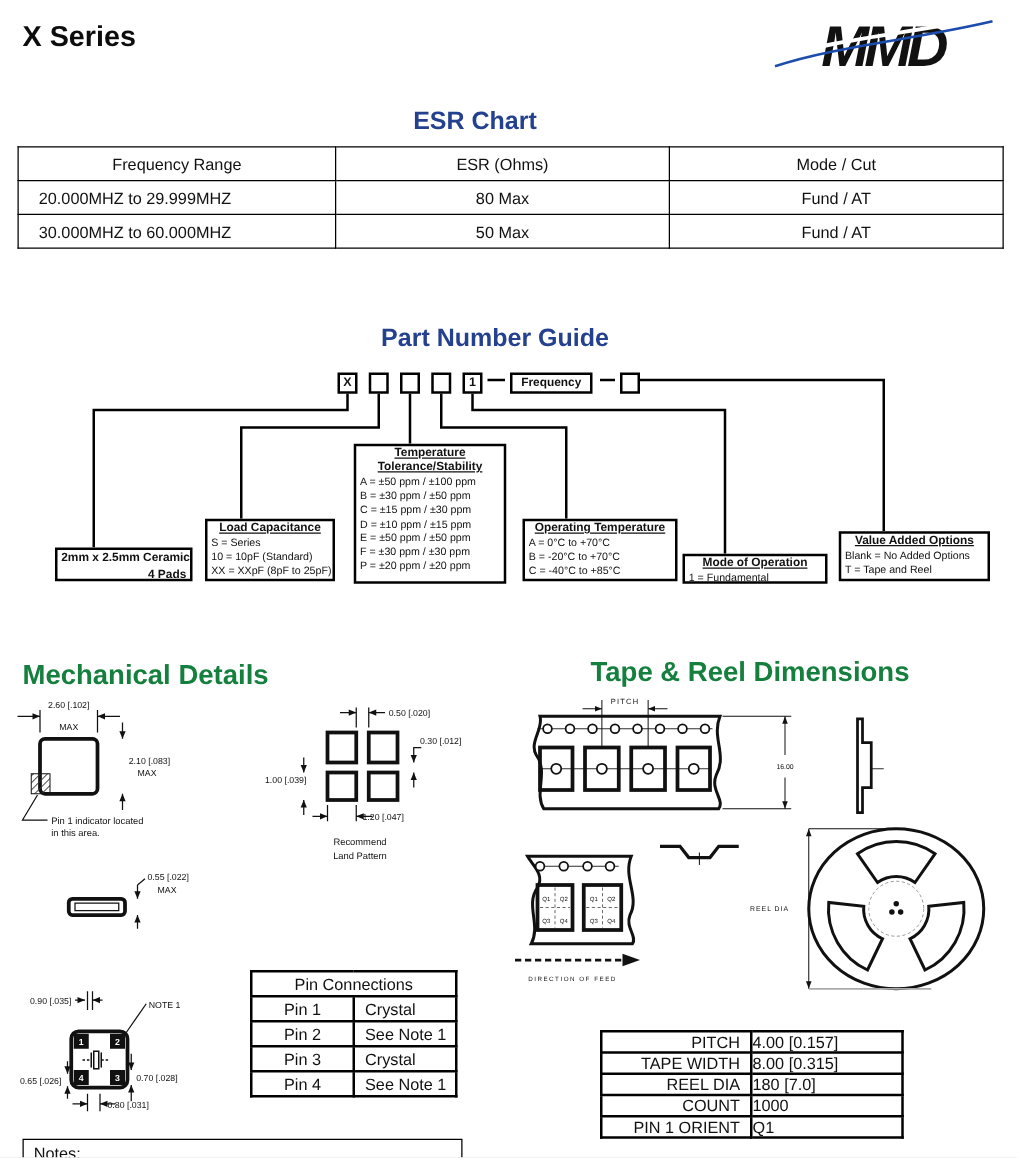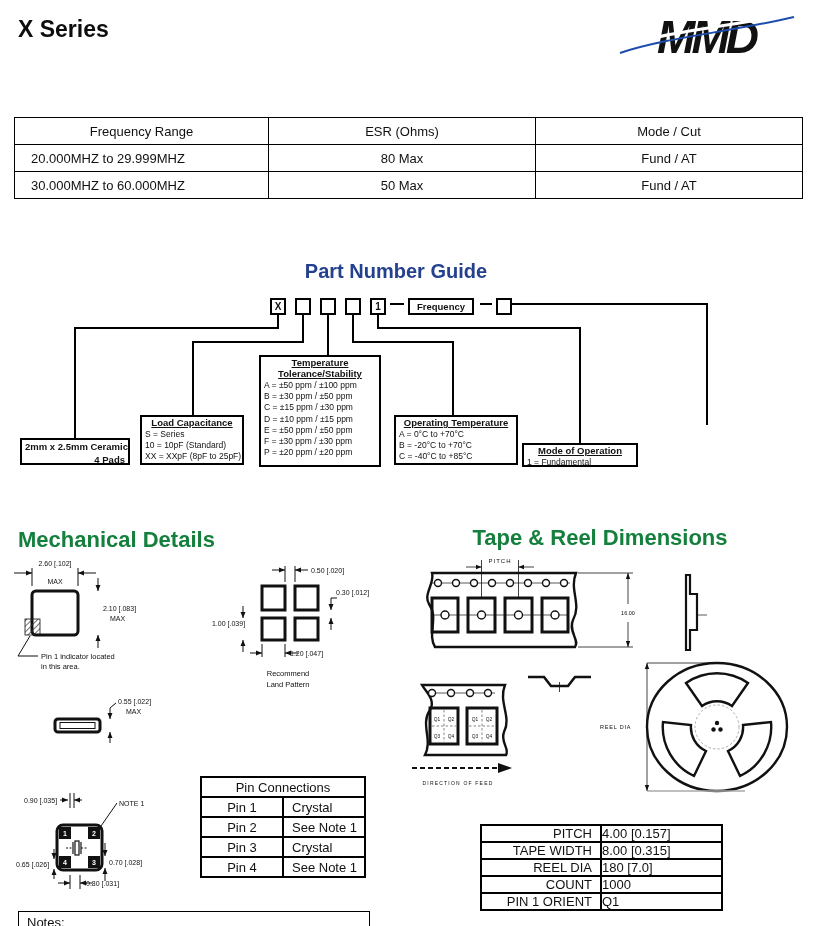--- a/index.html
+++ b/index.html
@@ -17,21 +17,21 @@
   #esr-table{left:14px;top:117px;width:788px;}
   #esr-table th{text-align:center;}
   #esr-table td{text-align:center;}
   #esr-table td.freq{text-align:left;padding-left:16px;}
 
   
   #png-diagram{left:0;top:295px;width:816px;height:180px;}
   .pn-box{position:absolute;top:3px;width:12px;height:13px;border:2px solid #000;
       font-size:10px;font-weight:bold;text-align:center;line-height:13px;background:#fff;}
   .pn-freq{width:62px;font-size:9.5px;}
-  .lbl-box{position:absolute;border:2px solid #000;background:#fff;padding:1px 3px;box-sizing:border-box;}
+  .lbl-box{position:absolute;border:2px solid #000;background:#fff;padding:1px 3px;box-sizing:border-box;margin-left:24px;}
   .lbl-title{font-size:9.5px;font-weight:bold;text-decoration:underline;text-align:center;line-height:1.15;}
   .lbl-line{font-size:8.5px;line-height:1.32;white-space:nowrap;}
 
   
   #pin-table{left:200px;top:776px;width:166px;}
   #pin-table td,#pin-table th{border:2px solid #000;font-size:13px;height:18px;}
   #pin-table td.v{text-align:left;padding-left:8px;}
   #pin-table td.k{text-align:center;}
   #tr-table{left:480px;top:824px;width:241px;}
   #tr-table td{border:2px solid #000;font-size:13px;height:15px;}
@@ -57,20 +57,21 @@
       <linearGradient id="lgBlue" x1="0" y1="0" x2="0" y2="1">
         <stop offset="0" stop-color="#2f66cc"></stop>
           <stop offset="1" stop-color="#16357e"></stop>
       </linearGradient>
     </defs>
     <text x="88" y="41" text-anchor="middle" font-size="46" font-weight="bold" font-style="italic" style="letter-spacing:-4px" fill="url(#lgBlue)">MMD</text>
     <path d="M 0,36 C 45,20 100,16 178,1" stroke="#ffffff" stroke-width="3.2" fill="none"></path>
     <path d="M 2,41 C 50,25 112,20 176,5" stroke="#1b4cae" stroke-width="2" fill="none"></path>
   </svg>
 
+  <div class="abs h2" style="left:0;top:86px;width:760px">ESR Chart</div>
   <table class="abs grid" id="esr-table">
     <colgroup>
         <col style="width:254px">
         <col style="width:267px">
         <col style="width:267px">
       </colgroup>
     <tbody>
         <tr>
       <th>Frequency Range</th>
       <th>ESR (Ohms)</th>
@@ -142,20 +143,25 @@
       <div class="lbl-line">A = 0°C to +70°C</div>
       <div class="lbl-line">B = -20°C to +70°C</div>
       <div class="lbl-line">C = -40°C to +85°C</div>
     </div>
 
     <div class="lbl-box" style="left:522px;top:148px;width:116px;height:24px">
       <div class="lbl-title">Mode of Operation</div>
       <div class="lbl-line">1 = Fundamental</div>
     </div>
 
+    <div class="lbl-box" style="left:647px;top:130px;width:121px;height:40px">
+      <div class="lbl-title">Value Added Options</div>
+      <div class="lbl-line">Blank = No Added Options</div>
+      <div class="lbl-line">T = Tape and Reel</div>
+    </div>
   </div>
 
   <div class="abs h3" style="left:18px;top:511px">Mechanical Details</div>
   <div class="abs h3" style="left:452px;top:509px;width:296px;text-align:center">Tape &amp; Reel Dimensions</div>
 
   <svg class="abs" style="left:10px;top:556px" width="185" height="130" viewBox="0 0 185 130">
     <defs>
       <pattern id="hatch" width="4" height="4" patternTransform="rotate(45)" patternUnits="userSpaceOnUse">
         <line x1="0" y1="0" x2="0" y2="4" stroke="#333" stroke-width="1.4"></line>
       </pattern>

